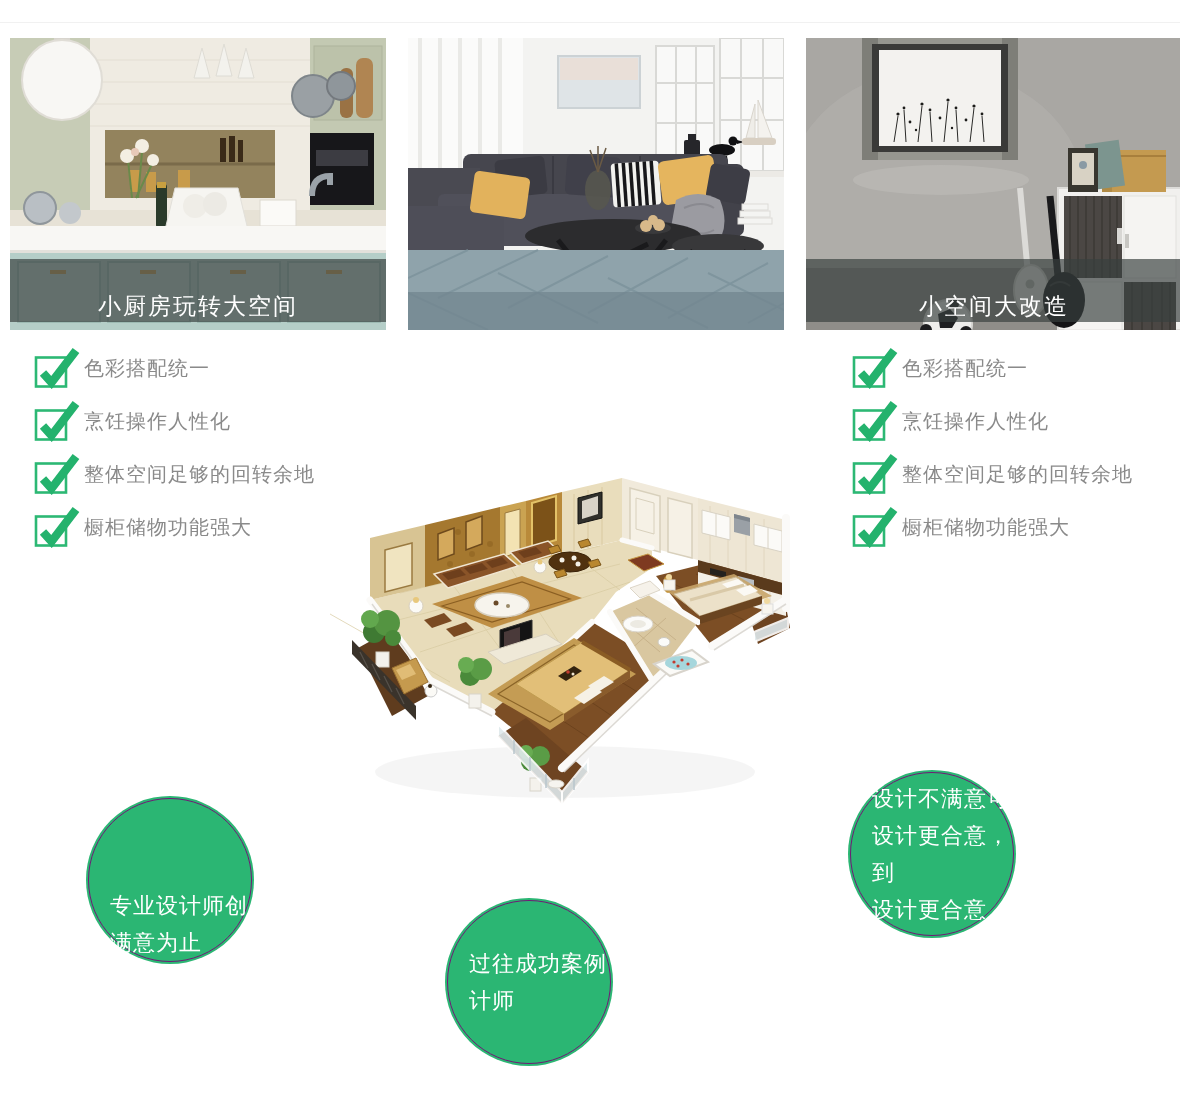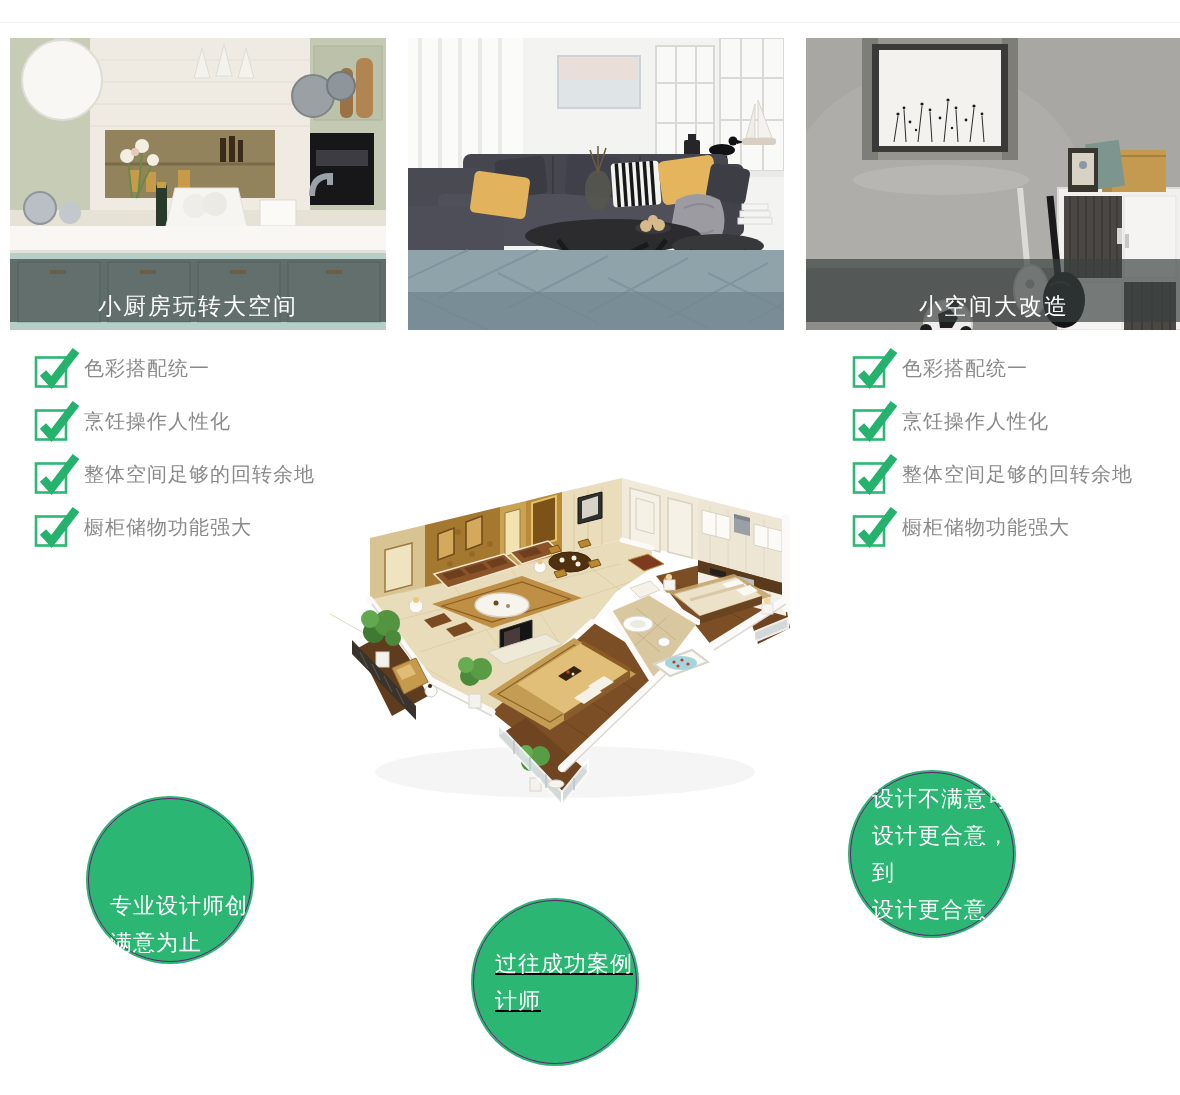--- a/index.html
+++ b/index.html
@@ -25,21 +25,21 @@
 
   
   .floorplan { position:absolute; left:330px; top:472px; width:460px; height:345px; }
   .floorplan svg { width:460px; height:345px; display:block; }
 
   
   .bubble { position:absolute; width:164px; height:164px; border-radius:50%;
             background:#2bb673; border:1px solid #701a75; box-shadow:0 0 0 2px #2bb673;
             display:flex; align-items:center; }
   .bubble-left   { left:88px;  top:798px;align-items:flex-end; }
-  .bubble-center { left:473px; top:900px;text-decoration:underline; }
+  .bubble-center { left:447px; top:900px; }
   .bubble-right  { left:850px; top:772px; }
   .bubble-text { width:100%; padding-left:21px; color:#ffffff; font-size:22px; line-height:37px; letter-spacing:1px; }
 </style>
 </head>
 <body>
 
 <svg width="0" height="0" style="position:absolute">
   <symbol id="ck" viewBox="0 0 46 42">
     <rect x="2" y="10.5" width="30" height="29" fill="#ffffff" stroke="#2cb874" stroke-width="2.6"></rect>
     <polyline points="9,26 17.5,35.5 42,3.5" fill="none" stroke="#24b26d" stroke-width="8.4"></polyline>

